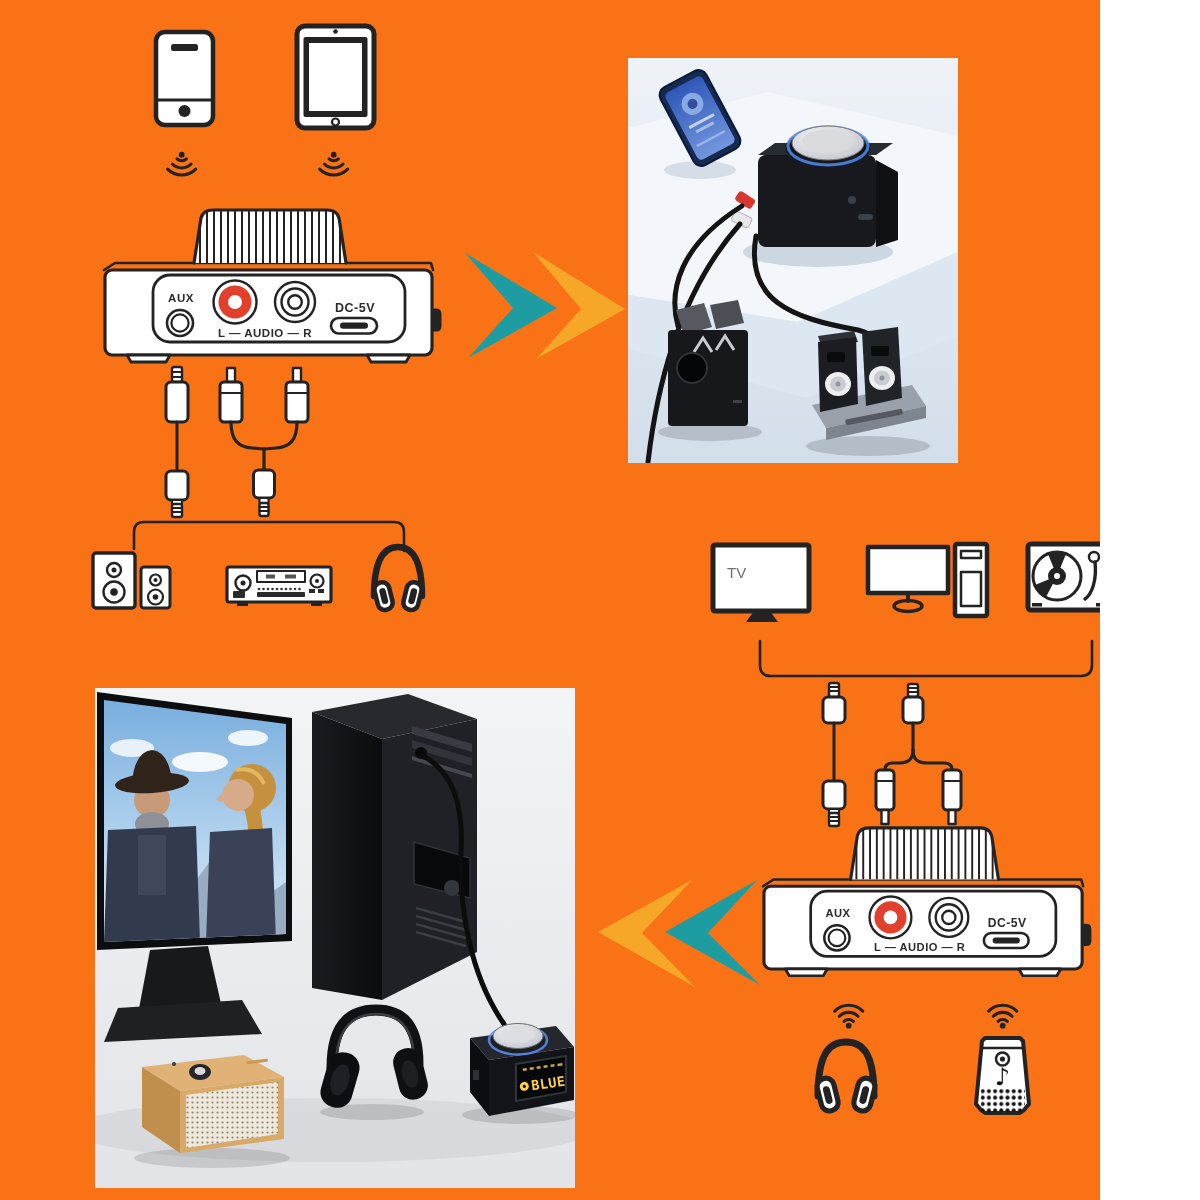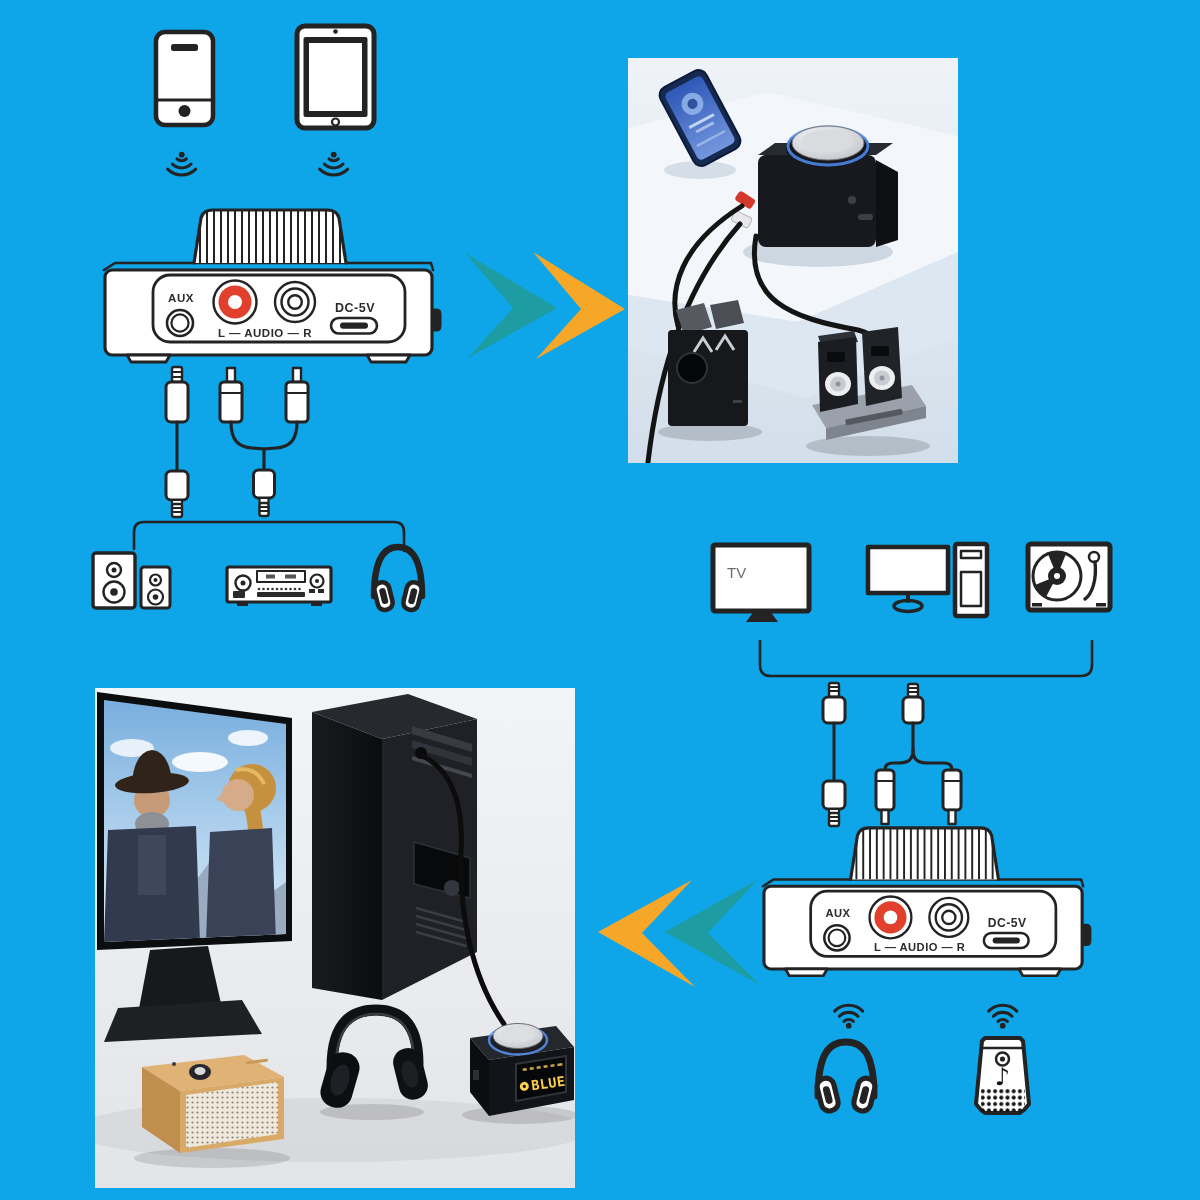--- a/index.html
+++ b/index.html
@@ -1,16 +1,16 @@
 <!DOCTYPE html>
 <html><head>
 <meta charset="utf-8">
 <style>
   html,body{margin:0;padding:0;background:#fff;}
-  .canvas{position:relative;width:1200px;height:1200px;background:#0ea5e9;overflow:hidden;}
+  .canvas{position:relative;width:1100px;height:1200px;background:#f97316;overflow:hidden;}
   svg{display:block;}
   .ln{stroke:#232323;fill:none;stroke-linecap:round;stroke-linejoin:round;}
   .fw{fill:#ffffff;}
   .fb{fill:#232323;}
   .lbl{font-family:"Liberation Sans",sans-serif;font-weight:700;fill:#2b2b2b;}
   .lbl-light{font-family:"Liberation Sans",sans-serif;font-weight:400;fill:#6e6e6e;}
   .seg{font-family:"DejaVu Sans Mono",monospace;font-weight:700;}
   .note{font-family:"DejaVu Sans",sans-serif;fill:#111;}
 </style>
 </head>

